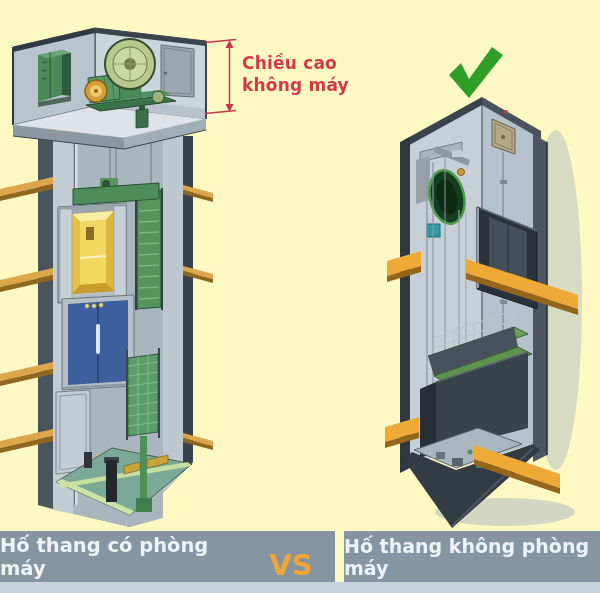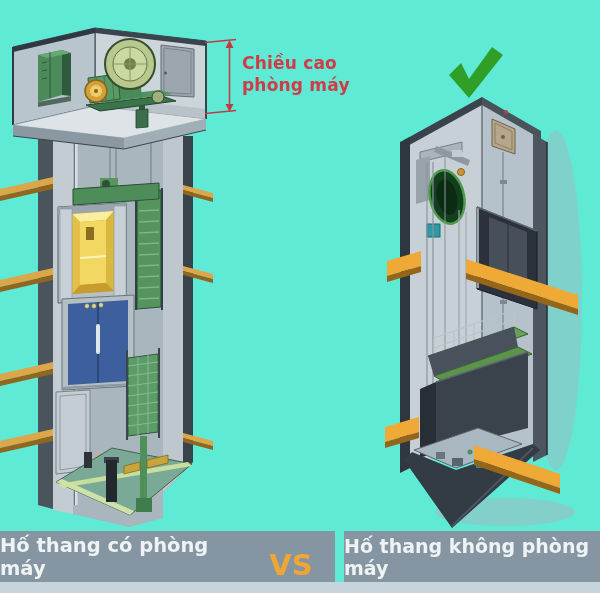--- a/index.html
+++ b/index.html
@@ -1,17 +1,17 @@
 <!DOCTYPE html>
 <html><head>
 <meta charset="utf-8">
 <style>
   html,body{margin:0;padding:0;}
   body{font-family:"DejaVu Sans","Liberation Sans",sans-serif;}
-  .stage{position:relative;width:600px;height:593px;background:#5eead4;overflow:hidden;}
+  .stage{position:relative;width:600px;height:593px;background:#fef9c3;overflow:hidden;}
   .canvas-svg{position:absolute;left:0;top:0;}
   .annotation{position:absolute;left:242px;top:52px;width:120px;
     color:#d13b47;font-size:17px;font-weight:bold;line-height:22px;letter-spacing:.2px;}
   .footer{position:absolute;left:0;top:531px;width:600px;height:51px;}
   .bar{position:absolute;top:0;height:51px;background:#8695a2;display:flex;
     align-items:center;justify-content:center;color:#eef3f5;font-weight:bold;}
   .bar.left{left:0;width:254px;font-size:19.5px;}
   .bar.vs{left:247px;width:88px;align-items:flex-end;}
   .bar.vs span{color:#f0a636;font-size:29px;font-weight:bold;}
   .bar.right{left:344px;width:276px;font-size:19px;}
@@ -301,21 +301,21 @@
       <polygon points="474,445 560,474 560,488 474,459" fill="#efa937"></polygon>
       <polygon points="474,459 560,488 560,494 474,465" fill="#95661a"></polygon>
     </g>
 
     <path d="M449,75 L461,63 L469,79 L492,47 L503,55 L469,98 Z" fill="#2f9f28"></path>
   </g>
 </svg>
 
   <div class="annotation">
     <div>Chiều cao</div>
-    <div>phòng máy</div>
+    <div>không máy</div>
   </div>
 
   <div class="footer">
     <div class="bar left">
       <span>Hố thang có phòng máy</span>
     </div>
     <div class="bar vs">
       <span>VS</span>
     </div>
     <div class="bar right">

